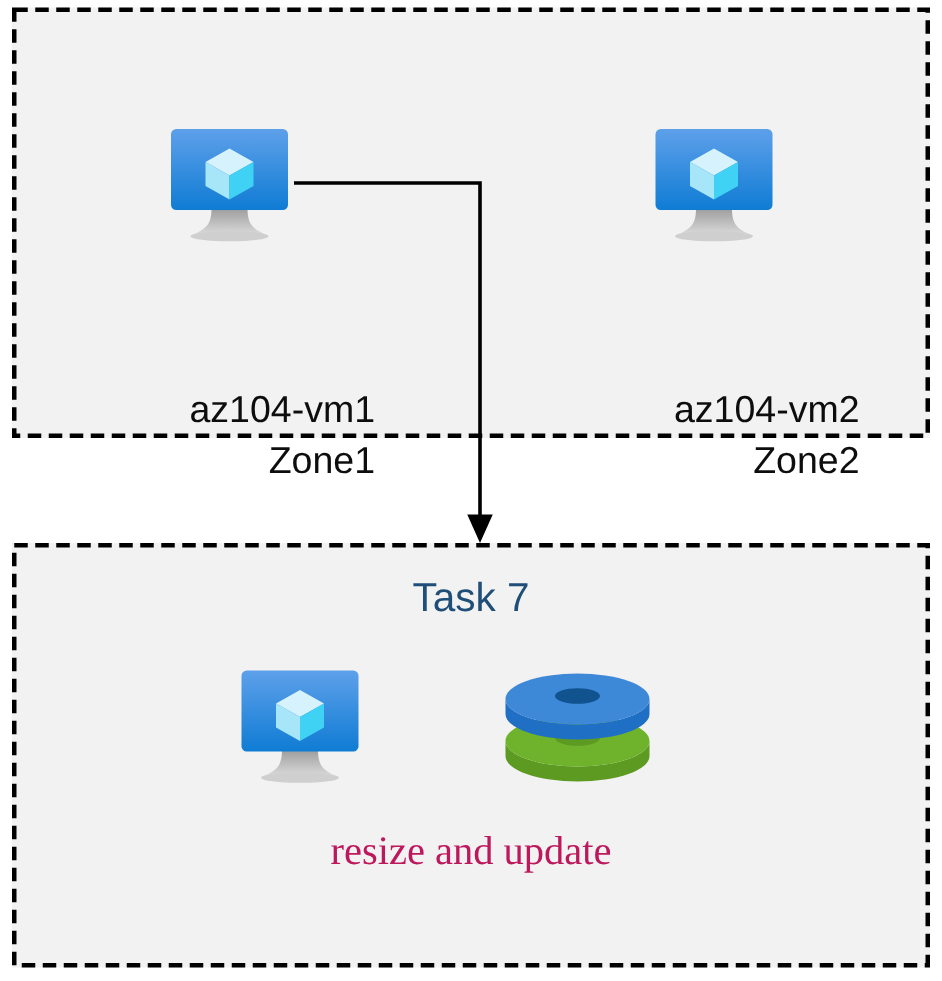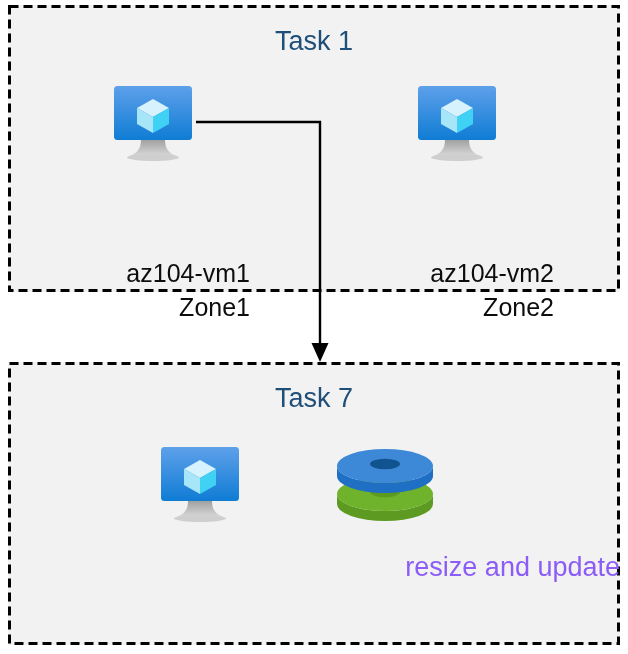--- a/index.html
+++ b/index.html
@@ -63,35 +63,35 @@
     width: 180px;
     text-align: right;
     font-size: 25px;
     line-height: 1.36;
     color: #0d0d0d;
     font-family: "Liberation Sans", sans-serif;
     white-space: pre-line;
   }
 
   #vm1-node { left: 110px; top: 84px; width: 100px; height: 80px; }
-  #vm2-node { left: 414px; top: 84px; width: 100px; height: 80px; }
+  #vm2-node { left: 433px; top: 84px; width: 100px; height: 80px; }
 
   #vm3-node { left: 157px; top: 445px; width: 100px; height: 80px; }
 
   #disk-node { left: 333px; top: 442px; width: 104px; height: 86px; }
 
   #bottom-label {
     position: absolute;
     left: 8px;
     top: 552px;
     width: 612px;
-    text-align: right;
+    text-align: center;
     font-size: 27px;
-    color: #8b5cf6;
-    font-family: Liberation Sans, sans-serif;
+    color: #be185d;
+    font-family: Liberation Serif, serif;
   }
 
   #connector {
     position: absolute;
     left: 0; top: 0;
     width: 628px;
     height: 654px;
     pointer-events: none;
   }
 </style>
@@ -99,21 +99,20 @@
 <body>
 
 <div id="diagram">
 
   <div class="task-box" id="task1-box">
     <svg class="dash-svg" viewBox="0 0 612 287" preserveAspectRatio="none">
       <rect x="1.5" y="1.5" width="609" height="284" fill="none" stroke="#000000" stroke-width="3" stroke-dasharray="9,5"></rect>
     </svg>
   </div>
 
-  <div class="task-title" id="task1-title">Task 1</div>
 
   <div class="vm-node" id="vm1-node">
     <svg class="vm-icon" width="100" height="82" viewBox="0 0 100 82">
       <defs>
         <linearGradient id="scr1" x1="0" y1="0" x2="0" y2="1">
           <stop offset="0%" stop-color="#5EA0EA"></stop>
           <stop offset="100%" stop-color="#0F7CD4"></stop>
         </linearGradient>
         <linearGradient id="stand1" x1="0" y1="0" x2="0" y2="1">
           <stop offset="0%" stop-color="#9D9D9D"></stop>

